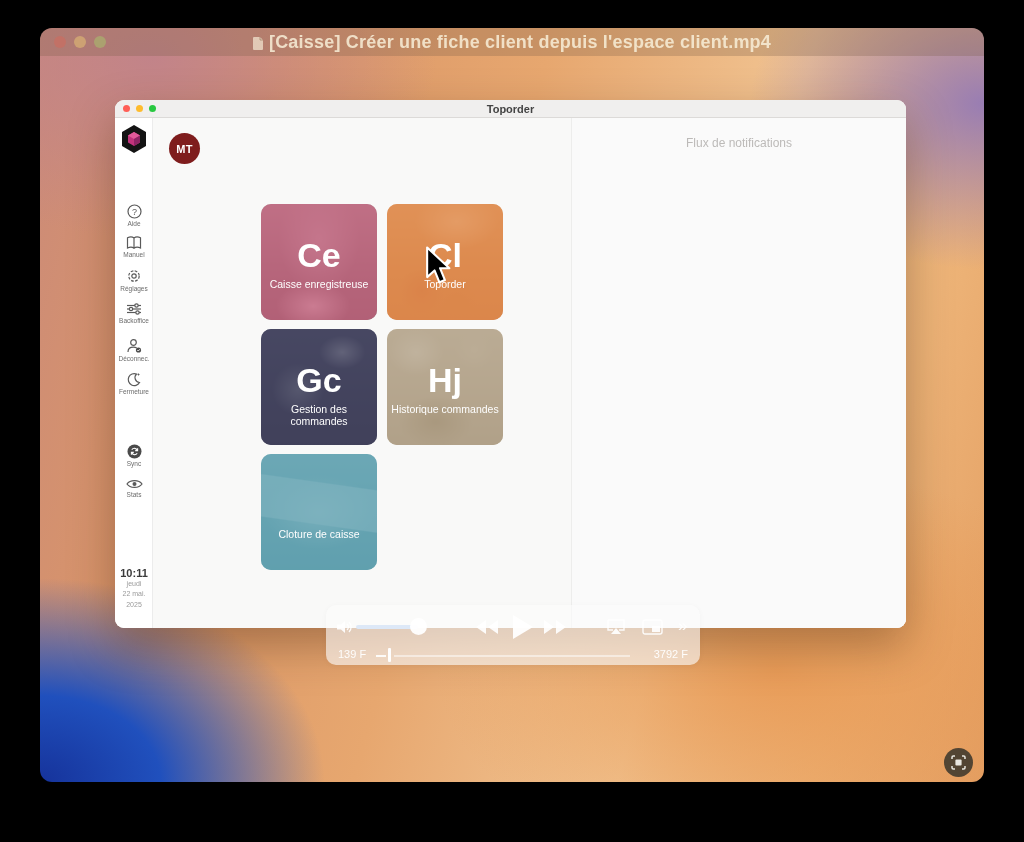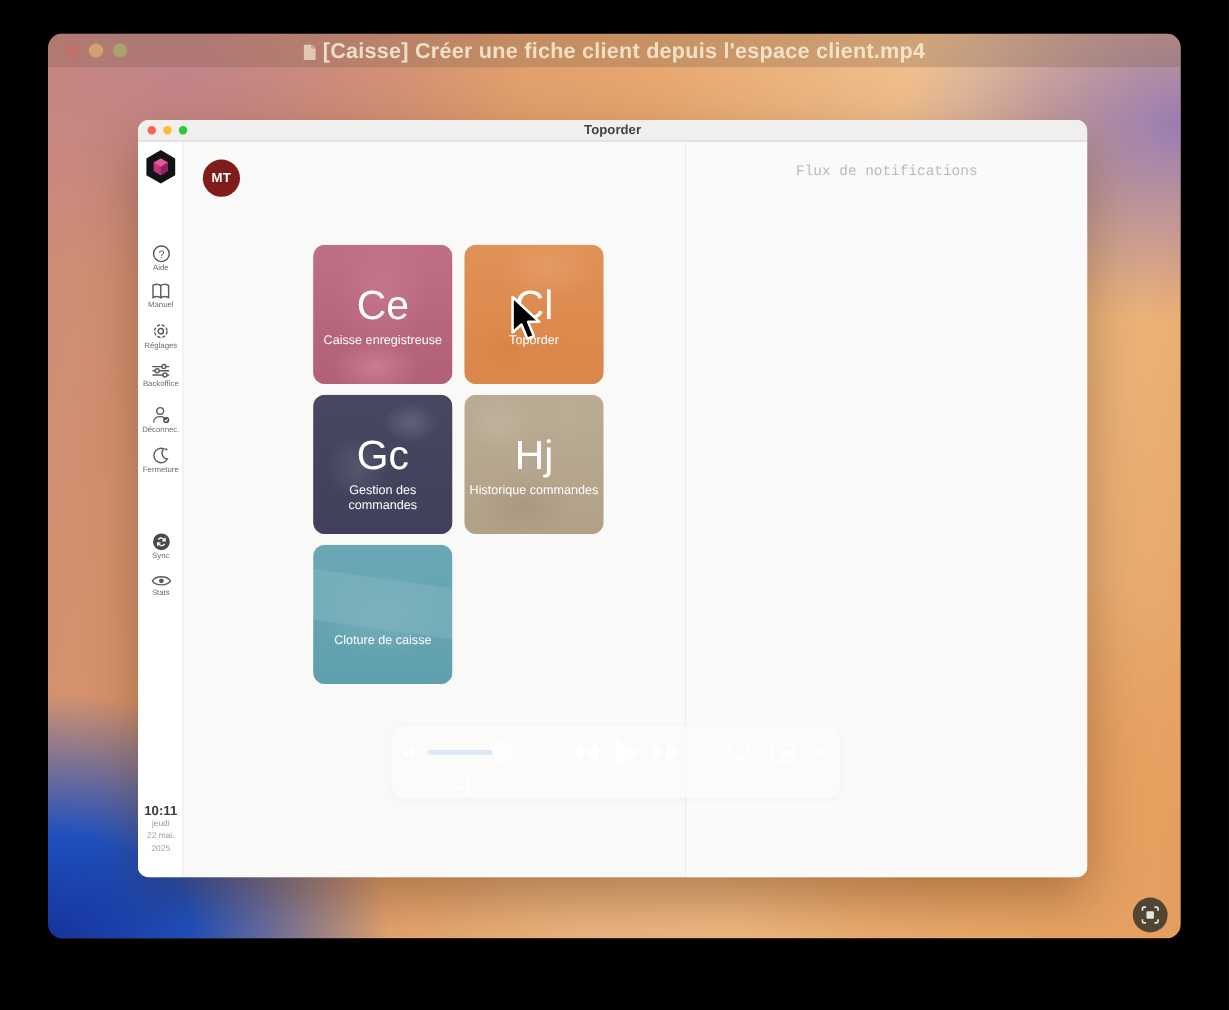--- a/index.html
+++ b/index.html
@@ -29,21 +29,21 @@
   .qt-green { background:rgba(170,168,110,.85); }
   .qt-title {
     position:absolute; left:0; right:0; text-align:center;
     font-size:18px; font-weight:700; color:rgba(248,238,216,.85);
     letter-spacing:.2px;
   }
   .qt-doc-icon { display:inline-block; vertical-align:-2px; margin-right:5px; opacity:.85; }
 
   
   .app {
-    position:absolute; left:75px; top:72px; width:791px; height:631px;
+    position:absolute; left:75px; top:72px; width:791px; height:528px;
     border-radius:9px; overflow:hidden; background:#f9f9f8;
     box-shadow:0 18px 45px rgba(60,30,10,.35);
   }
   .app-titlebar {
     position:absolute; left:0; top:0; right:0; height:18px;
     background:#f0efee; border-bottom:1px solid #dcdad8;
     display:flex; align-items:center; z-index:30;
   }
   .app-lights { display:flex; gap:6px; margin-left:8px; }
   .app-light { width:7px; height:7px; border-radius:50%; }
@@ -68,31 +68,31 @@
 
   
   .main { position:absolute; left:39px; top:18px; right:0; bottom:0; background:#f9f9f8; }
   .avatar {
     position:absolute; left:15px; top:15px; width:31px; height:31px; border-radius:50%;
     background:#6a67ad; color:#fff; font-size:11px; font-weight:700;
     display:flex; align-items:center; justify-content:center; letter-spacing:.3px;
   }
   .divider { position:absolute; left:417px; top:0; bottom:0; width:1px; background:#ededec; }
   .notif-panel { position:absolute; left:418px; top:0; right:0; bottom:0; background:#fafafa; }
-  .notif-title { margin-top:18px; text-align:center; font-size:12px; color:#bcbab8;font-family:Liberation Mono, monospace; }
+  .notif-title { margin-top:18px; text-align:center; font-size:12px; color:#bcbab8; }
 
   
   .tile {
     position:absolute; width:116px; height:116px; border-radius:10px; overflow:hidden;
   }
   .tile-photo { position:absolute; inset:0; }
   .tile-tint  { position:absolute; inset:0; opacity:.78; }
   .tile-code  {
     position:absolute; left:0; right:0; top:28%; text-align:center;
-    font-size:34px; color:#fff; font-weight:400; z-index:3;
+    font-size:34px; color:#fff; font-weight:700; z-index:3;
   }
   .tile-label {
     position:absolute; left:0; right:0; top:64%; text-align:center;
     font-size:10.5px; color:#fefefe; z-index:3;
   }
   
   .photo-0 { background:
       radial-gradient(50% 65% at 50% 30%, #cfcfcf 0%, rgba(160,160,160,0) 70%),
       radial-gradient(40% 25% at 45% 88%, #e9e9e9 0%, rgba(200,200,200,0) 80%),
       linear-gradient(180deg,#b9b3b1 0%, #8d8584 60%, #7b6f70 100%); }

